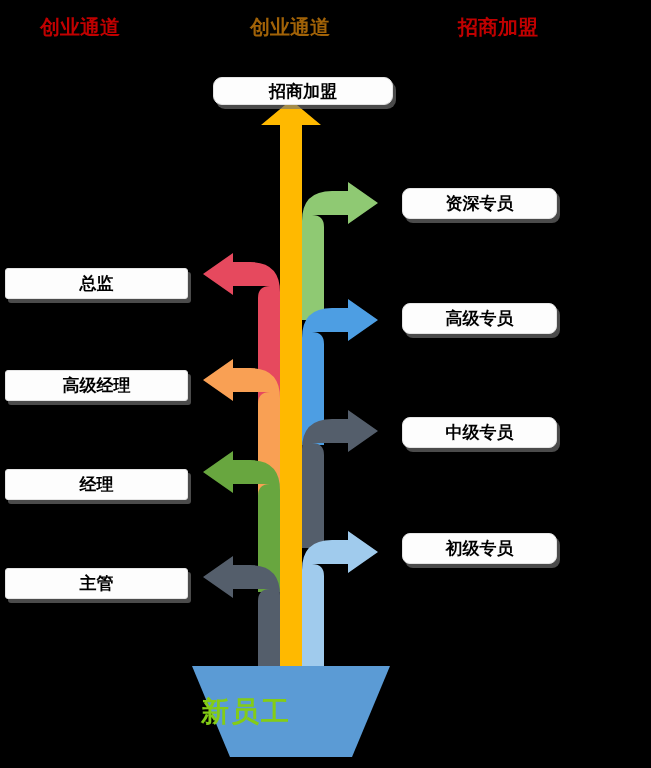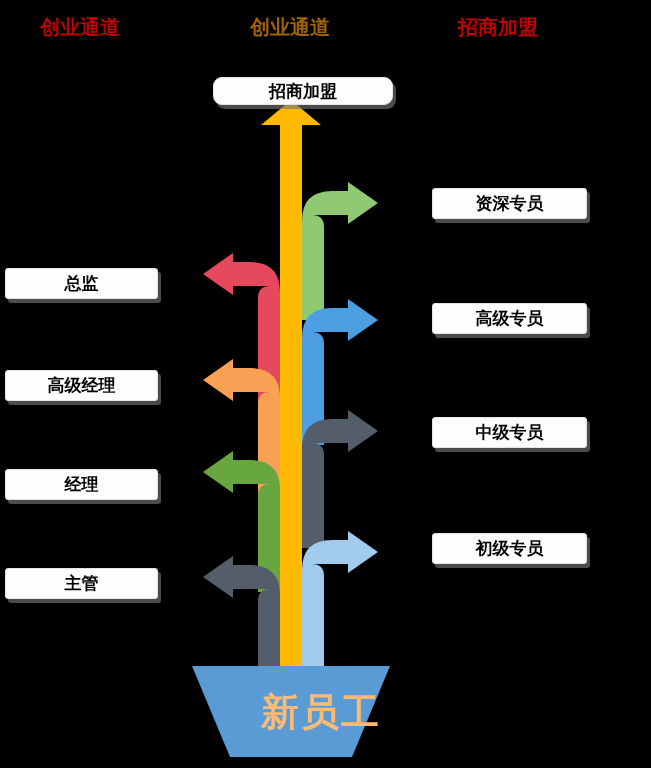--- a/index.html
+++ b/index.html
@@ -14,28 +14,28 @@
   }
   .hdr-left{left:25px;}
   .hdr-center{left:235px;}
   .hdr-right{left:443px;}
   .label-box{
     position:absolute;background:#fdfdfd;border:1px solid #e4e4e4;
     border-radius:3px;box-shadow:3px 4px 0 rgba(115,115,115,.65);
     font-size:17px;font-weight:bold;color:#000;
     display:flex;align-items:center;justify-content:center;box-sizing:border-box;
   }
-  .lbox{left:5px;width:153px;height:31px;}
-  .rbox{left:432px;width:155px;height:31px;}
+  .lbox{left:5px;width:183px;height:31px;}
+  .rbox{left:402px;width:155px;height:31px;border-radius:8px;}
   .top-box{left:213px;top:77px;width:180px;height:28px;border-radius:9px;}
   .lbox-0{top:268px;} .lbox-1{top:370px;} .lbox-2{top:469px;} .lbox-3{top:568px;}
   .rbox-0{top:188px;} .rbox-1{top:303px;} .rbox-2{top:417px;} .rbox-3{top:533px;}
   .funnel-label{
     position:absolute;left:201px;top:690px;width:180px;height:44px;
-    font-size:38px;font-weight:bold;color:#fdba74;text-align:right;line-height:44px;
+    font-size:28px;font-weight:bold;color:#84cc16;text-align:left;line-height:44px;
     letter-spacing:2px;
   }
 </style>
 </head>
 <body>
 
 <div class="stage">
 
   <svg width="651" height="768" viewBox="0 0 651 768">
 

